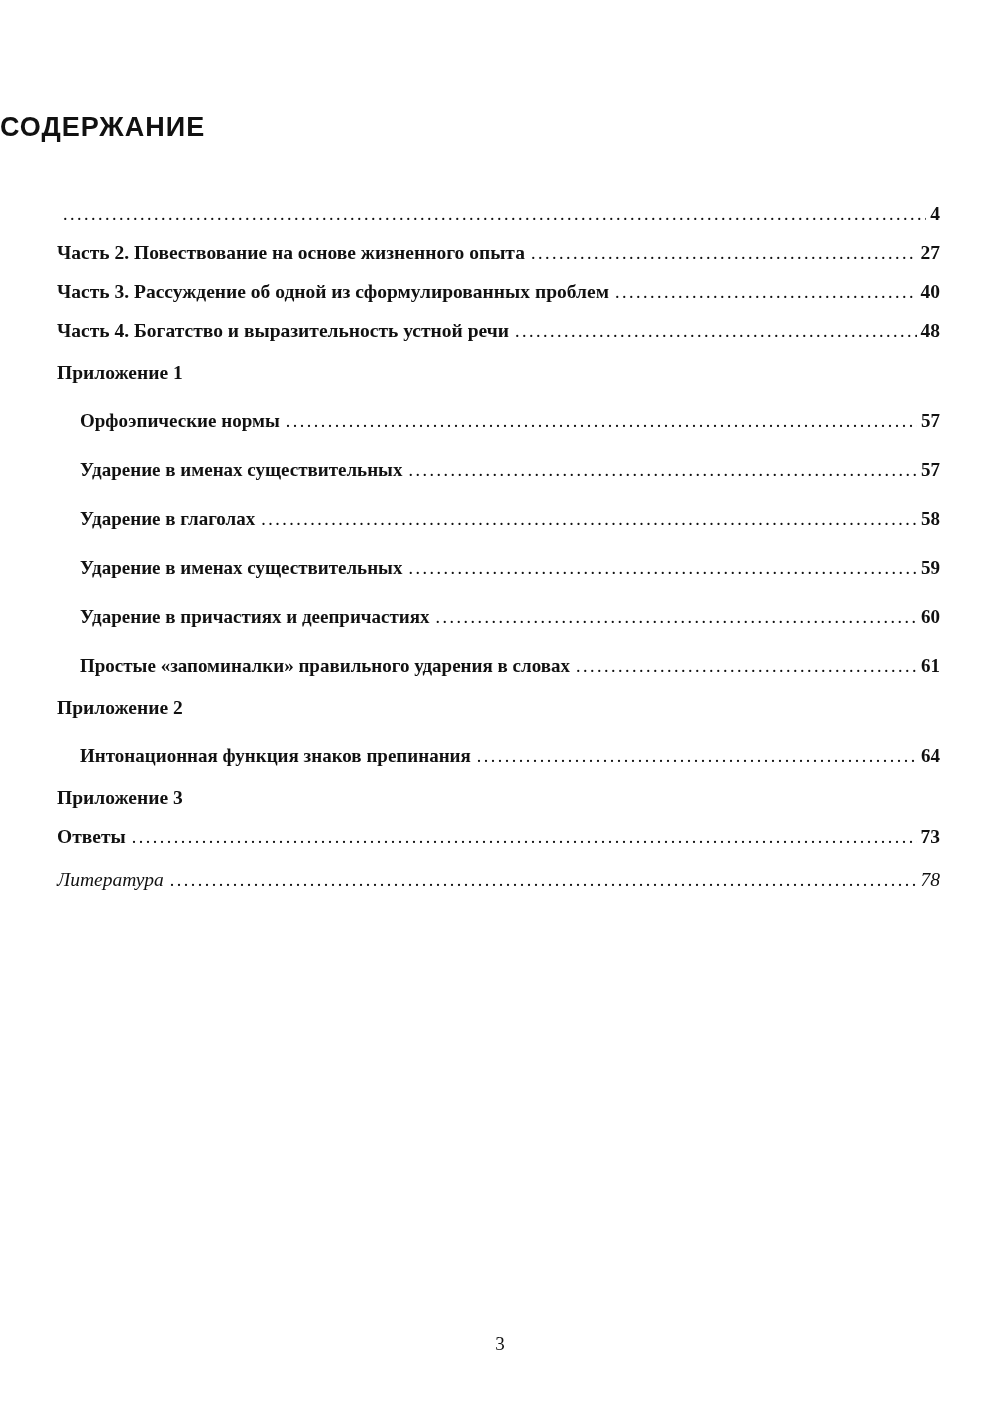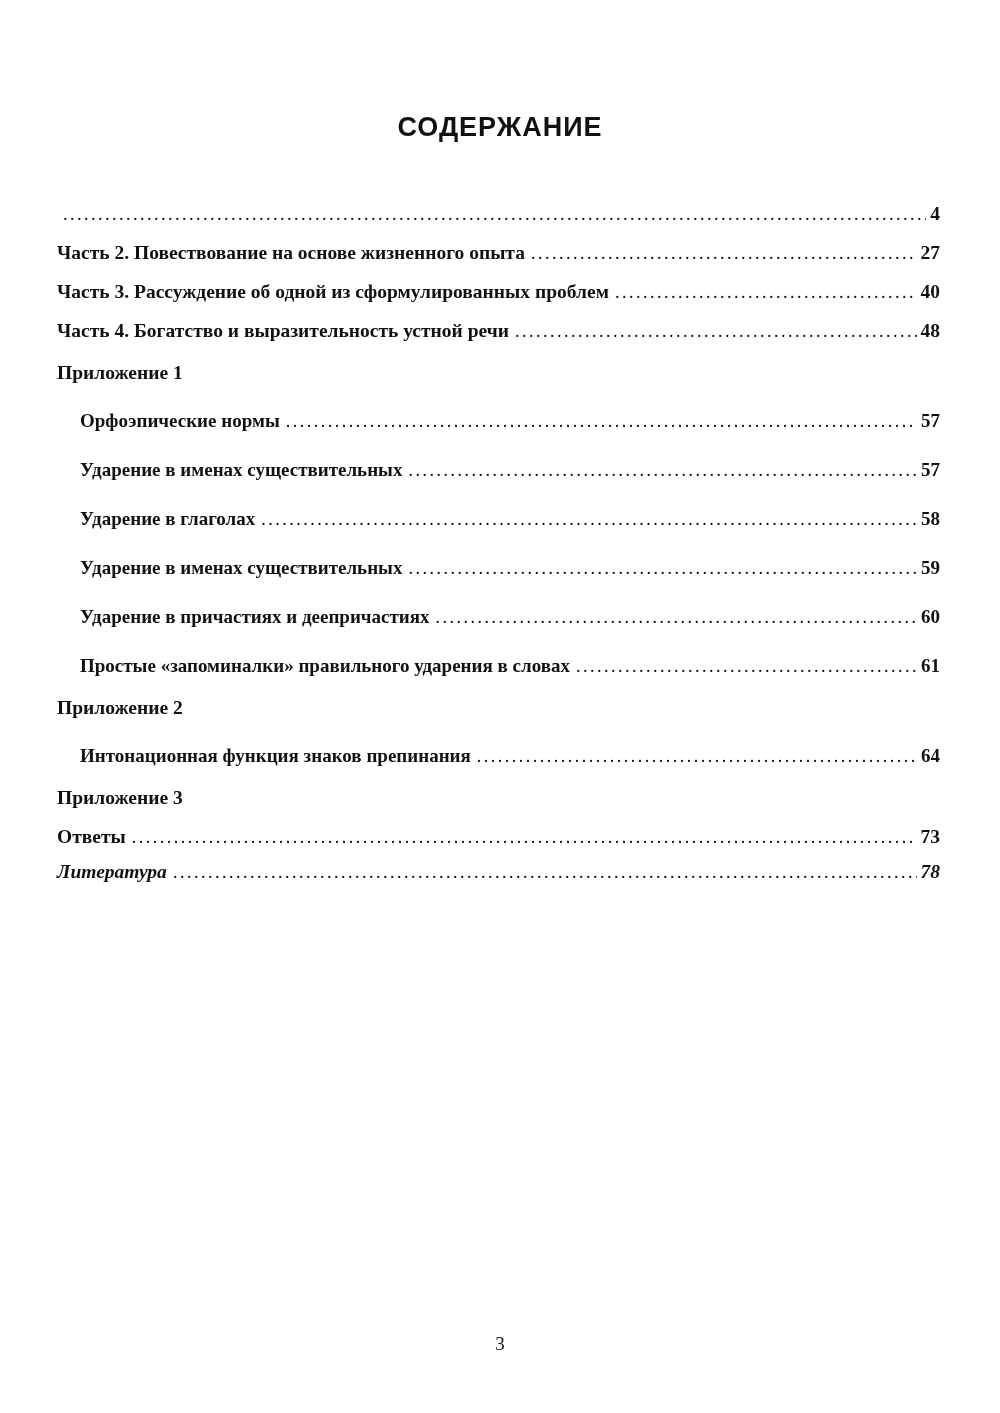--- a/index.html
+++ b/index.html
@@ -11,21 +11,21 @@
     width: 1000px;
     height: 1413px;
     margin: 0 auto;
     background: #ffffff;
     color: #111111;
     overflow: hidden;
   }
 
   .title {
     padding-top: 112px;
-    text-align: center;
+    text-align: left;
     font-family: "Liberation Sans", sans-serif;
     font-weight: bold;
     font-size: 27px;
     letter-spacing: 1px;
     color: #111111;
   }
 
   .toc {
     margin: 58px 60px 0 57px;
   }
@@ -53,23 +53,23 @@
   .row-sub {
     padding-left: 23px;
   }
 
   .row-answers {
     margin-top: 14px;
     font-size: 19.5px;
   }
 
   .row-literature {
-    margin-top: 9px;
+    margin-top: 17px;
     font-style: italic;
-    font-weight: bold;
+    font-weight: normal;
     font-size: 19.5px;
   }
 
   .label { white-space: nowrap; }
 
   .dots {
     flex: 1;
     overflow: hidden;
     white-space: nowrap;
     margin: 0 4px 0 6px;

